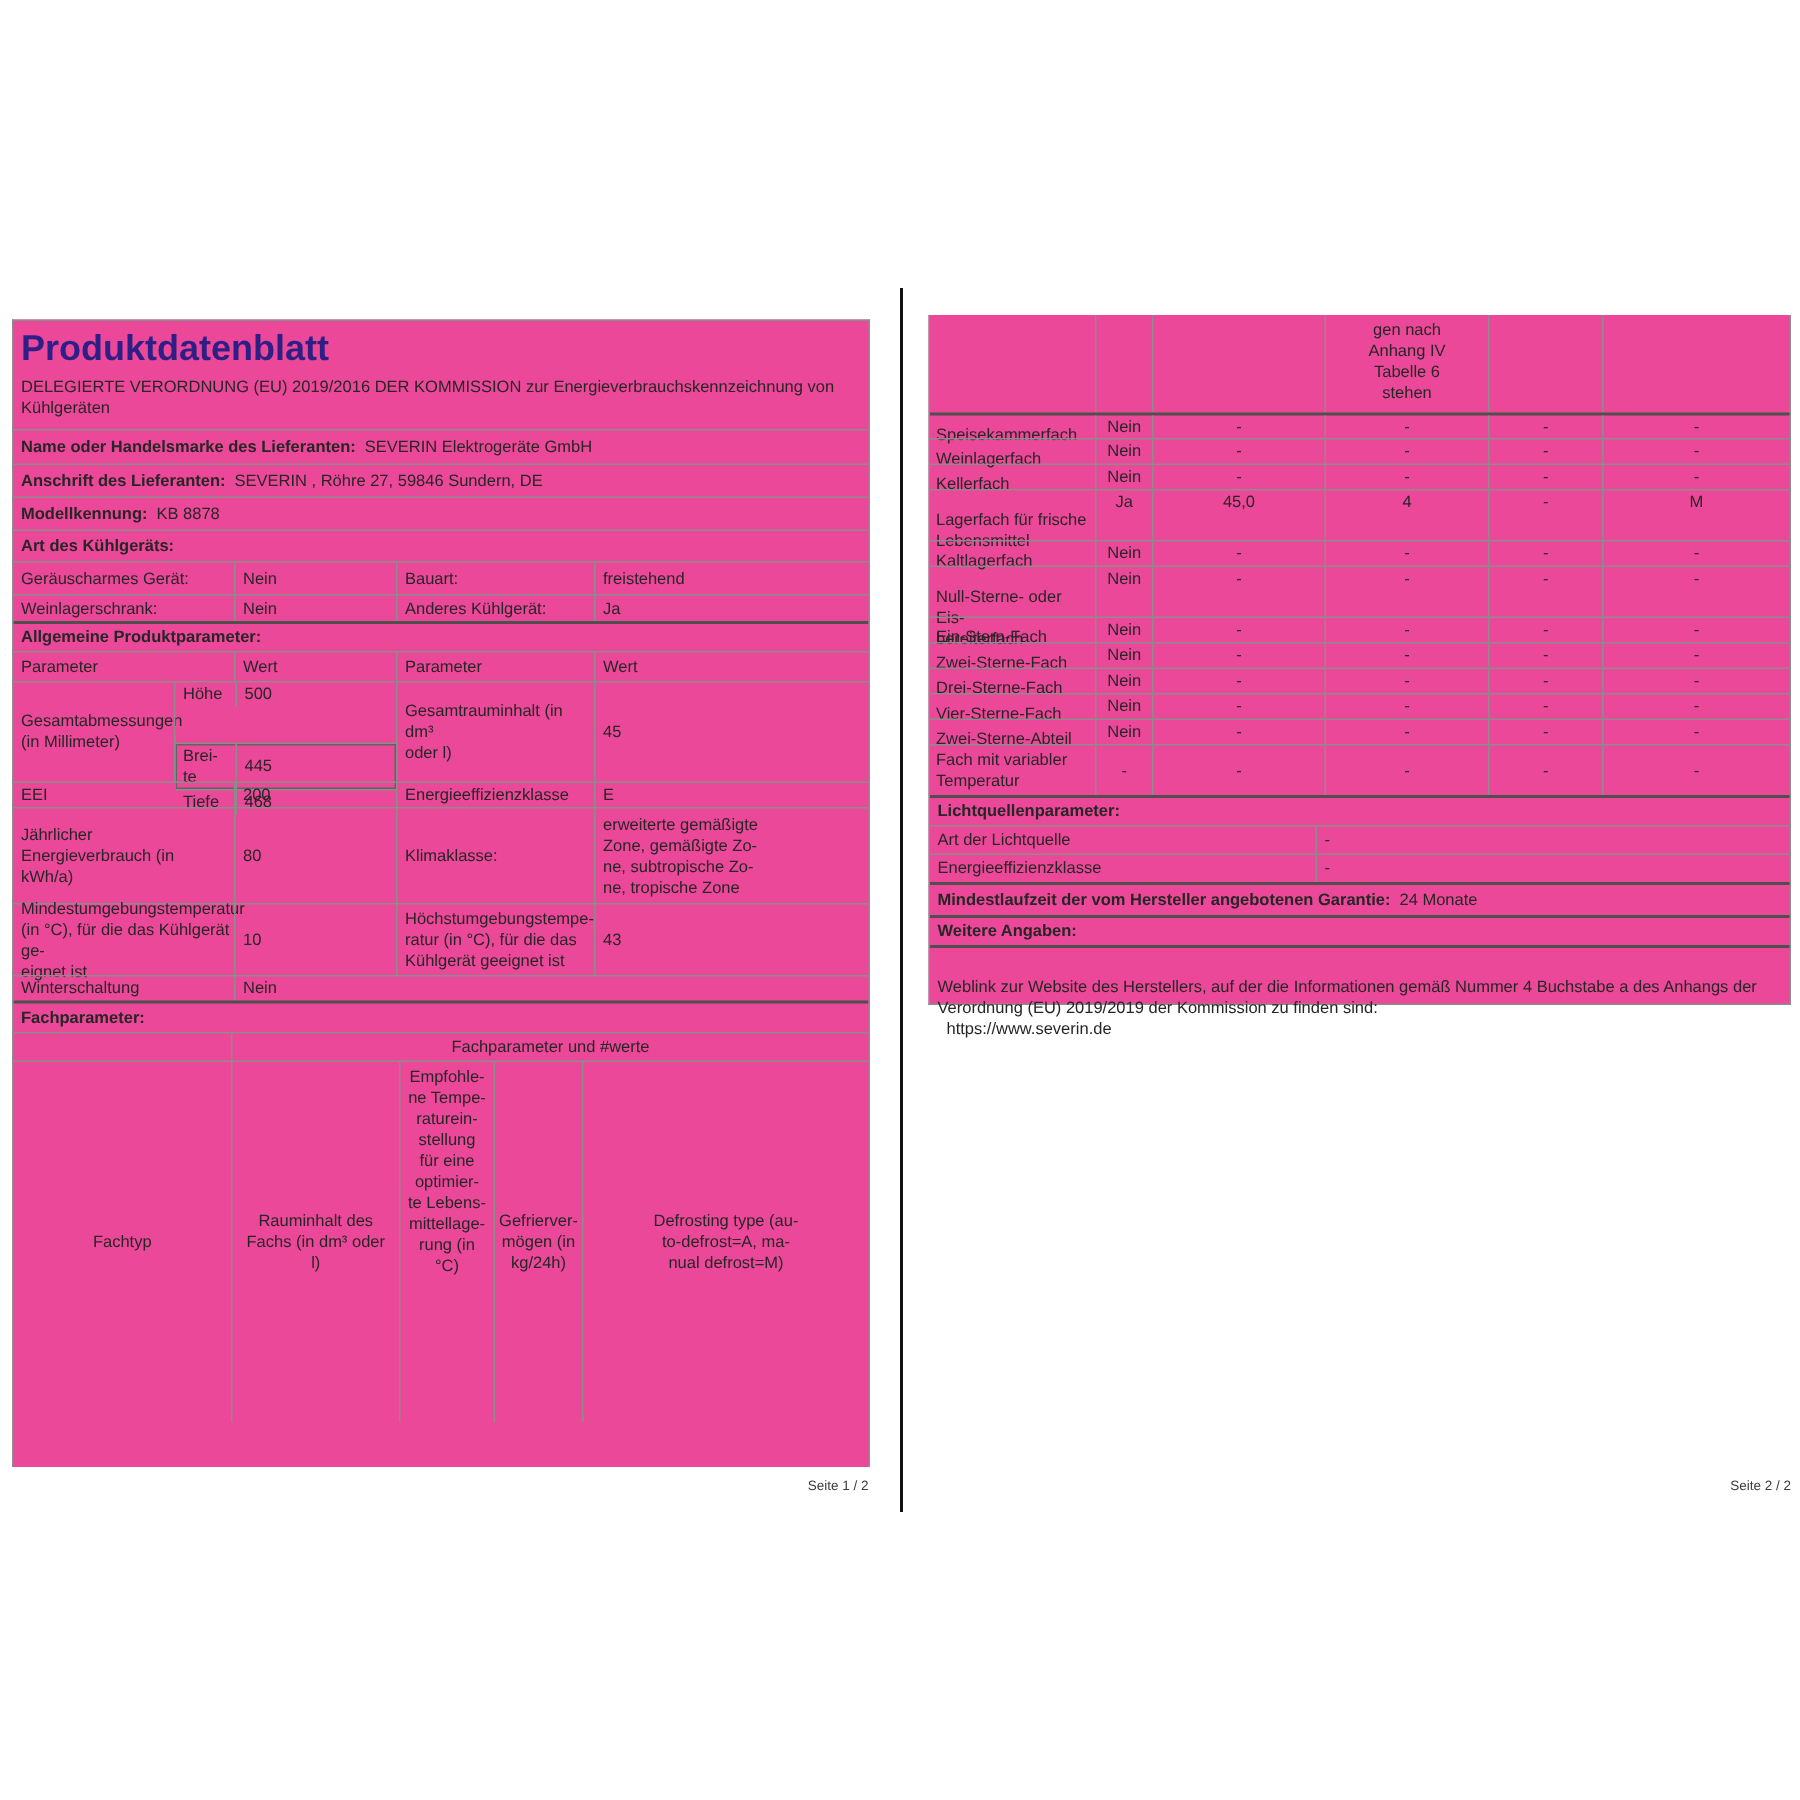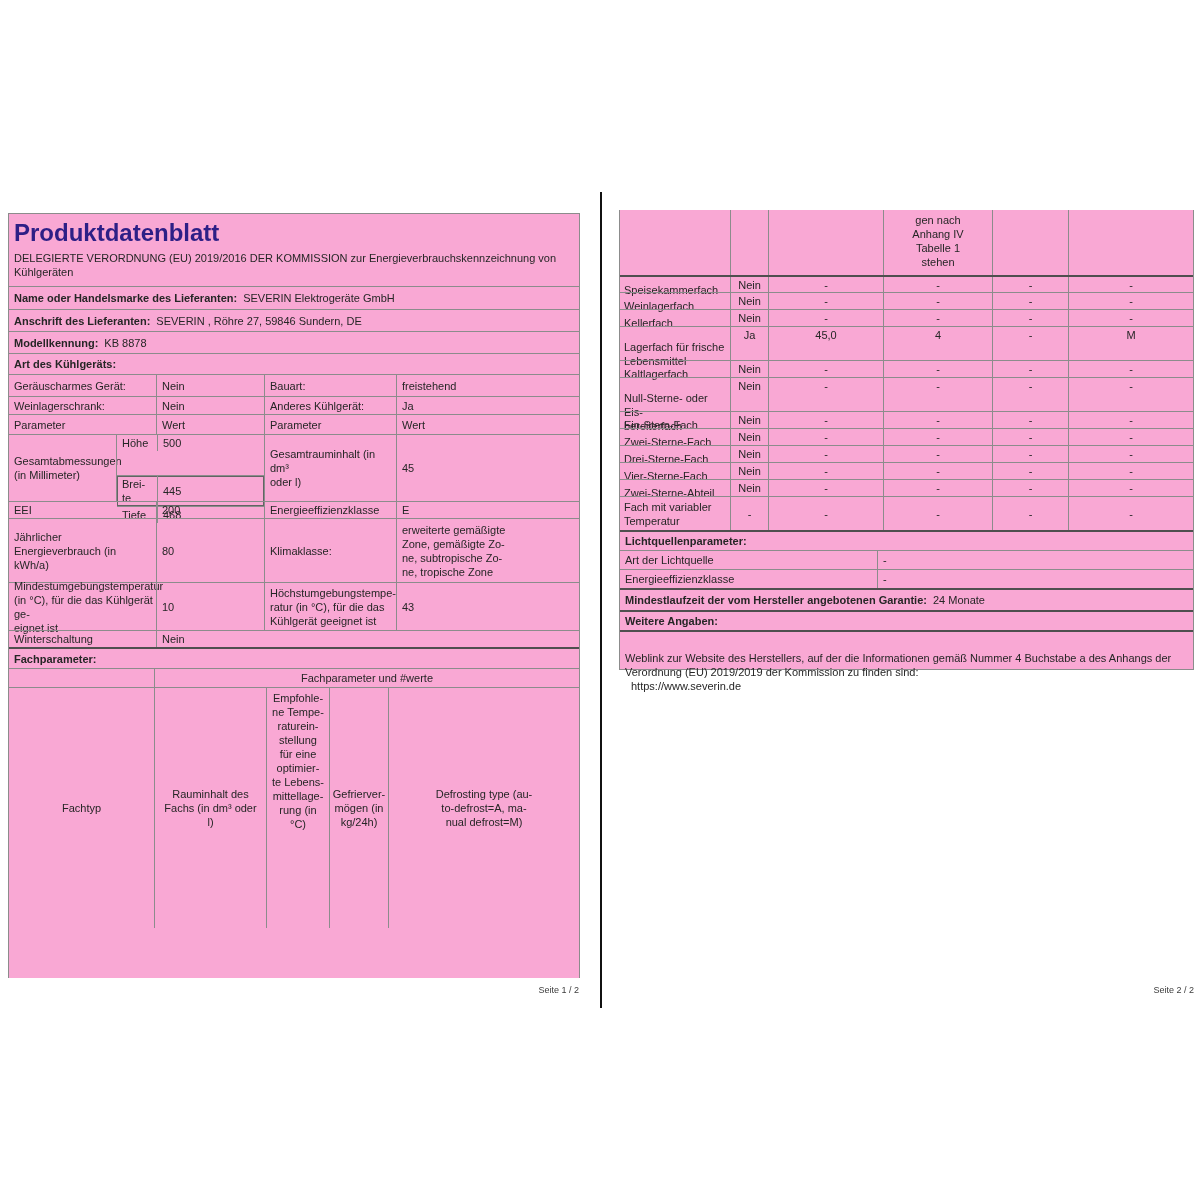--- a/index.html
+++ b/index.html
@@ -1,21 +1,21 @@
 <!DOCTYPE html>
 <html><head>
 <meta charset="utf-8">
 <style>
   :root { --bc:#8c8c8c; --bd:#4f4f4f; }
   html,body { margin:0; padding:0; }
   body {
     width:1200px; height:1200px; background:#ffffff; position:relative;
     font-family:"Liberation Sans", sans-serif; color:#262626; font-size:11px;
   }
-  .page { position:absolute; box-sizing:border-box; background:#f9a8d4; }
+  .page { position:absolute; box-sizing:border-box; background:#ec4899; }
   #page1 { left:8px; top:213px; width:572px; height:765px;
            border:1px solid var(--bc); border-bottom:none; overflow:hidden; }
   #page2 { left:619px; top:210px; width:575px; height:460px;
            border:1px solid var(--bc); border-top:none; }
   .divider { position:absolute; left:600px; top:192px; width:2px; height:816px; background:#111; }
   .r { display:flex; box-sizing:border-box; border-top:1px solid var(--bc); align-items:stretch; position:relative; }
   .r.first { border-top:none; }
   .r.dark { border-top:2px solid var(--bd); }
   .r > * { box-sizing:border-box; flex:none; border-left:1px solid var(--bc); }
   .r > *:first-child { border-left:none; }
@@ -86,20 +86,23 @@
     <div class="c" style="width:183px">freistehend</div>
   </div>
 
   <div class="r" style="height:18px">
     <div class="c" style="width:147px">Weinlagerschrank:</div>
     <div class="c" style="width:108px">Nein</div>
     <div class="c" style="width:132px">Anderes Kühlgerät:</div>
     <div class="c" style="width:183px">Ja</div>
   </div>
 
+  <div class="r dark" style="height:20px">
+    <div class="c b" style="width:570px">Allgemeine Produktparameter:</div>
+  </div>
 
   <div class="r" style="height:20px">
     <div class="c" style="width:147px">Parameter</div>
     <div class="c" style="width:108px">Wert</div>
     <div class="c" style="width:132px">Parameter</div>
     <div class="c" style="width:183px">Wert</div>
   </div>
 
   <div class="r" style="height:67px">
     <div class="c pre" style="width:107px">Gesamtabmessungen
@@ -196,21 +199,21 @@
 <div class="divider"></div>
 
 <div id="page2" class="page">
 
   <div class="r first" style="height:65px">
     <div class="c" style="width:110px"></div>
     <div class="c" style="width:38px"></div>
     <div class="c" style="width:115px"></div>
     <div class="c top ctr pre" style="width:109px; padding-top:3px">gen nach
 Anhang IV
-Tabelle 1
+Tabelle 6
 stehen</div>
     <div class="c" style="width:76px"></div>
     <div class="c" style="width:125px"></div>
   </div>
 
   <div class="r dark" style="height:17px">
     <div class="c p2name pre" style="width:110px">Speisekammerfach</div>
     <div class="c ctr" style="width:38px">Nein</div>
     <div class="c ctr" style="width:115px">-</div>
     <div class="c ctr" style="width:109px">-</div>

